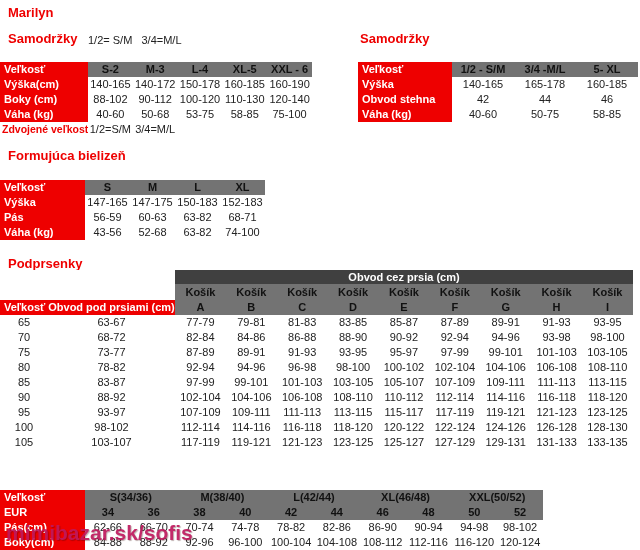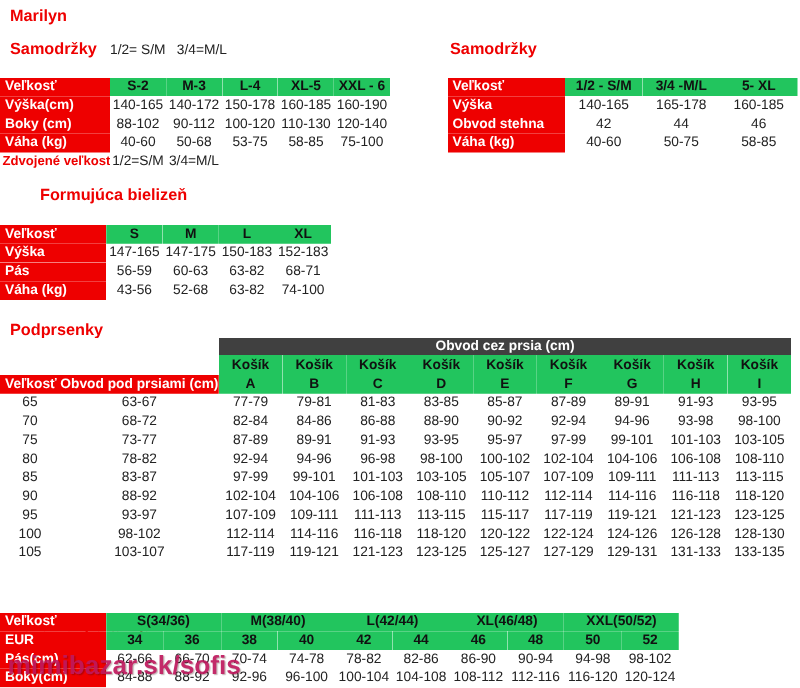--- a/index.html
+++ b/index.html
@@ -10,38 +10,38 @@
   .title { position:absolute; color:#ee0000; font-weight:bold; font-size:13px; white-space:pre; }
   .note  { position:absolute; color:#222; font-size:11px; white-space:pre;text-align:right; }
 
   table { position:absolute; border-collapse:collapse; table-layout:fixed;padding-left:12px; }
   td { height:15px; font-size:11px; line-height:15px; padding:0; text-align:center;
        white-space:nowrap; overflow:hidden; color:#222; }
 
   .lbl     { background:#ee0000; color:#fff; font-weight:bold; text-align:left; padding-left:4px; }
   .lbl-c   { text-align:center; padding-left:0; }
   .small   { font-size:11px; }
-  .colh    { background:#22c55e; color:#111; font-weight:bold; }
+  .colh    { background:#737373; color:#111; font-weight:bold; }
   .val     { background:#fff; }
   .footlbl { color:#ee0000; font-weight:bold; text-align:left; padding-left:2px; font-size:10.5px; }
   .blank   { background:#fff; }
   .band    { background:#404040; color:#fff; font-weight:bold; height:14px; line-height:14px; }
   .kosik-top { line-height:16px; }
 
   #tbl-pancuchy   { left:0;     top:62px;  width:312px; }
   #tbl-samodrzky  { left:358px; top:62px;  width:280px; }
   #tbl-formujuca  { left:0;     top:180px; width:265px; }
   #tbl-podprsenky { left:0;     top:270px; width:633px; }
   #tbl-nohavicky  { left:0;     top:490px; width:543px; }
 
   #ttl-marilyn    { left:8px;   top:5px;   }
   #ttl-pancuchy   { left:8px;   top:31px;  }
   #note-pancuchy  { left:88px;  top:34px;  }
   #ttl-samodrzky  { left:360px; top:31px;  }
-  #ttl-formujuca  { left:8px;   top:148px;margin-left:24px; }
+  #ttl-formujuca  { left:8px;   top:148px; }
   #ttl-podprsenky { left:8px;   top:256px; }
   #ttl-nohavicky  { left:8px;   top:461px;margin-top:32px; }
 
   #watermark { position:absolute; left:6px; top:521px; font-size:21px; font-weight:bold;
                color:#be185d; opacity:0.92; letter-spacing:0; z-index:5;
                text-shadow:1px 1px 1px rgba(60,10,10,0.35); pointer-events:none; }
 </style>
 </head>
 <body>
 

